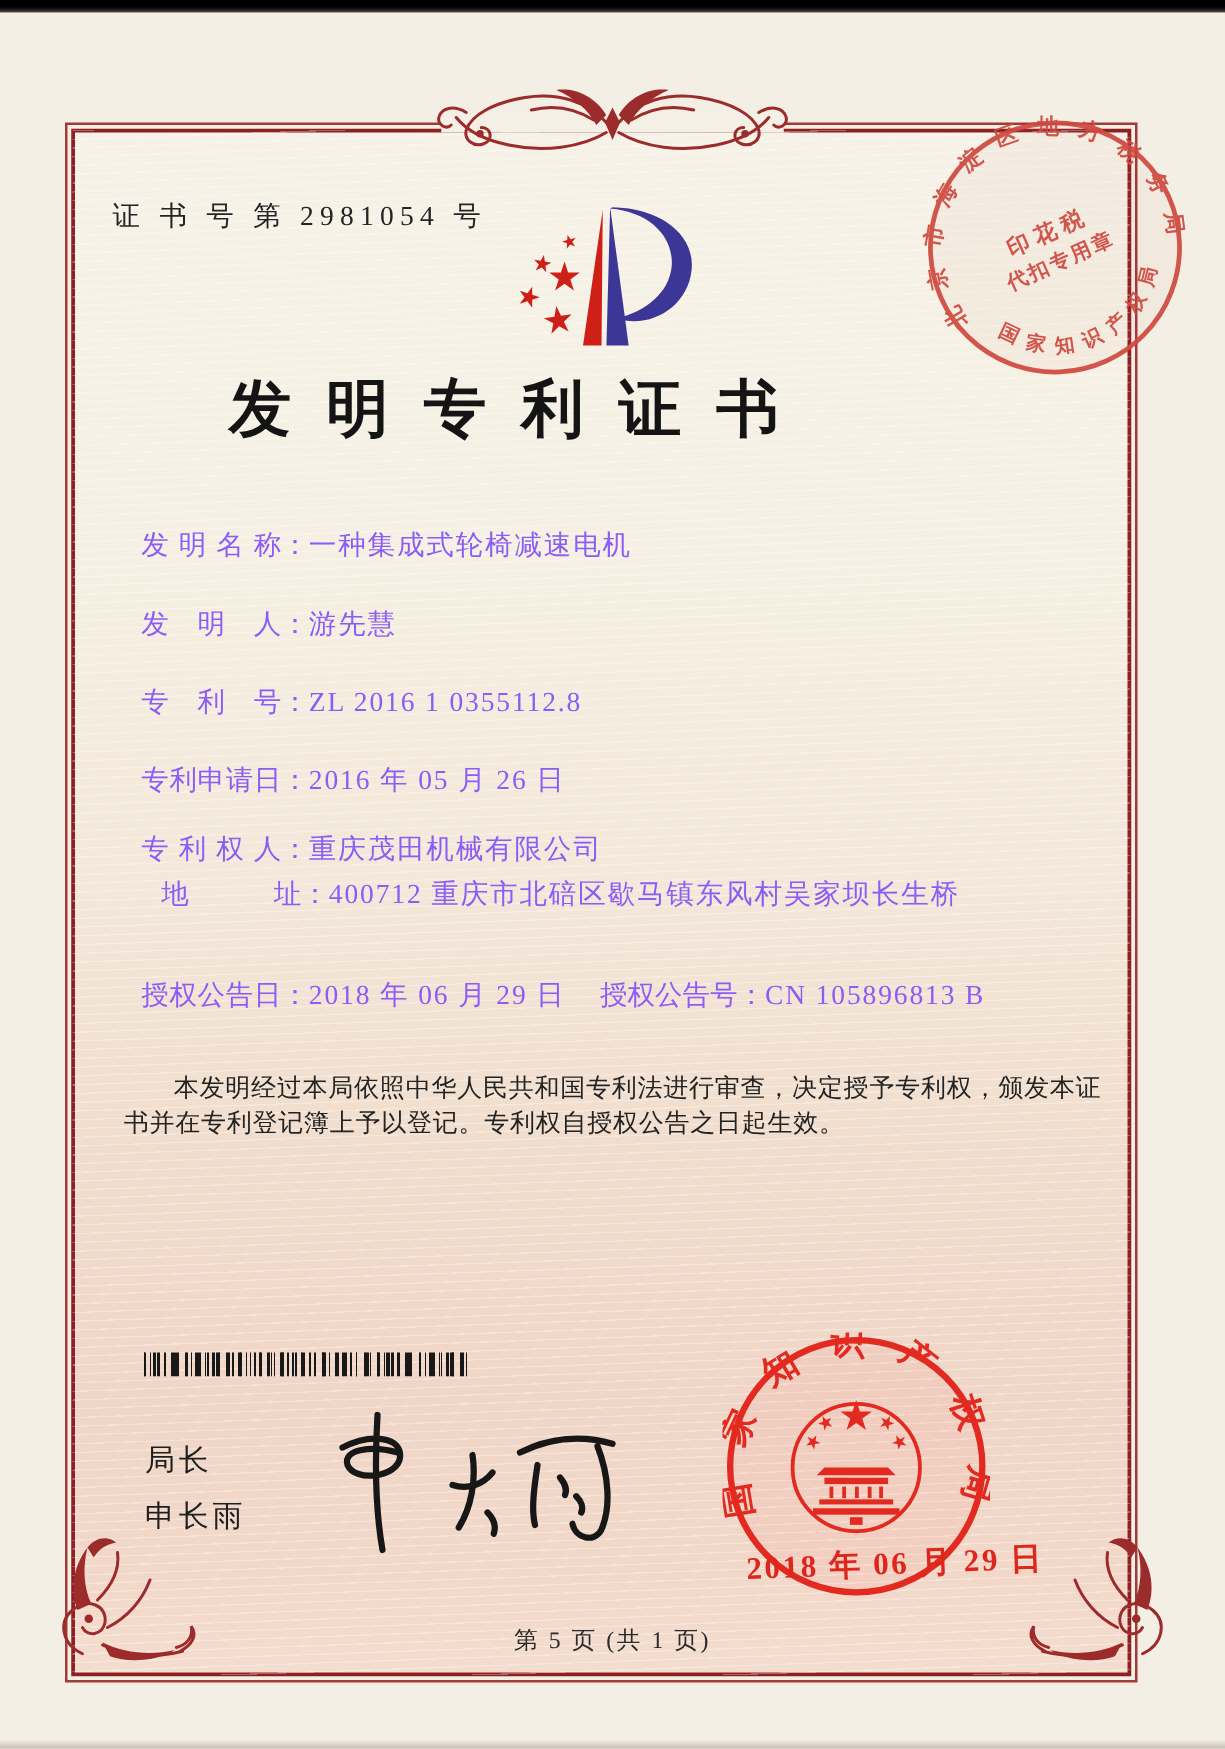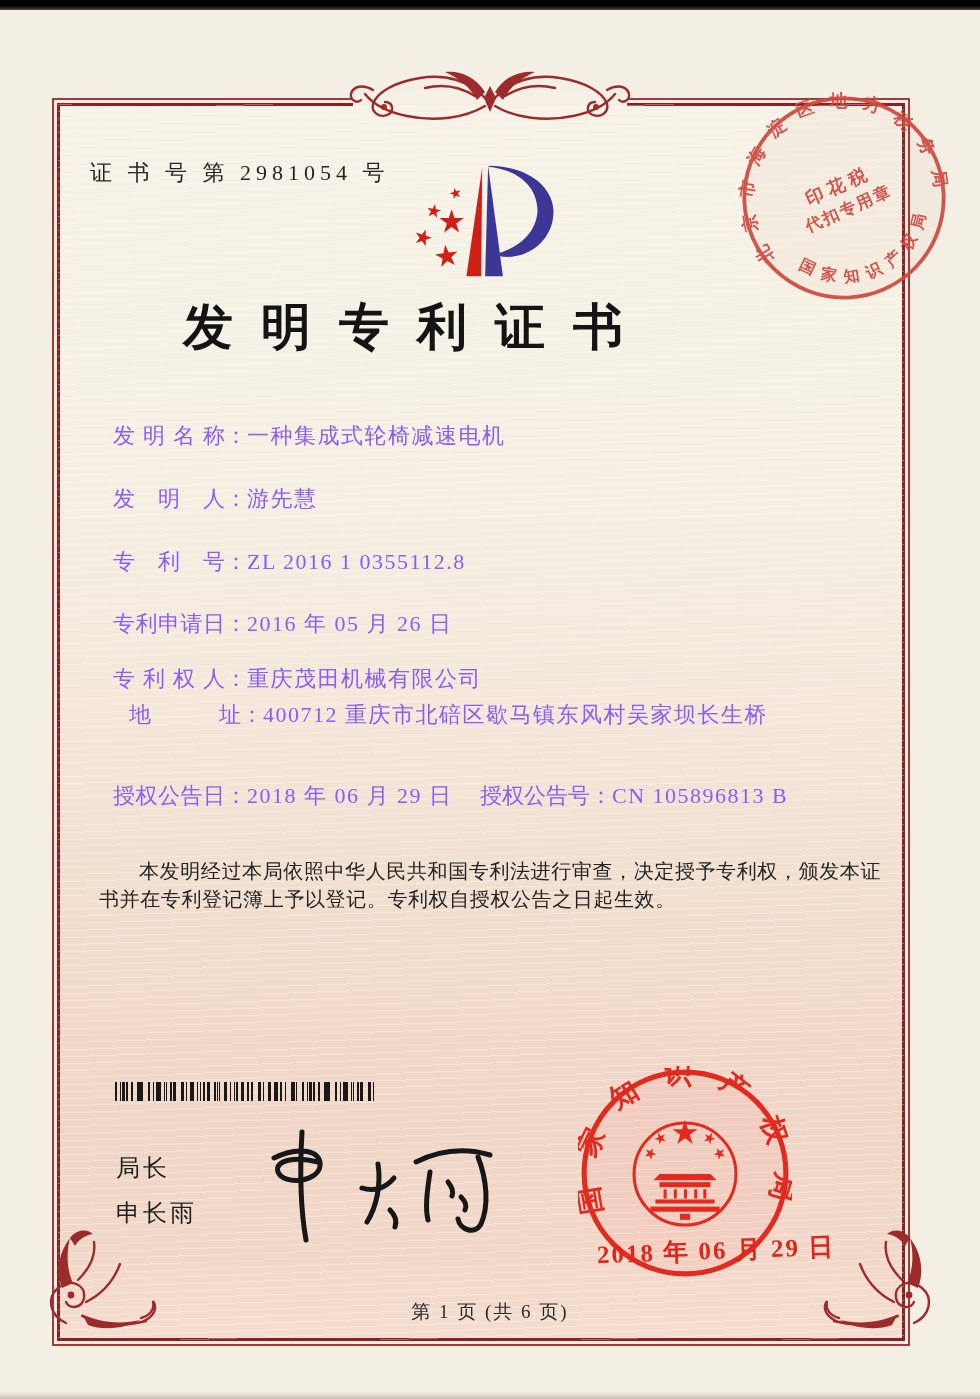--- a/index.html
+++ b/index.html
@@ -226,13 +226,13 @@
       <rect x="123" y="121" width="3" height="9"></rect>
       <rect x="76" y="131" width="58" height="4"></rect>
       <rect x="71" y="138" width="68" height="5"></rect>
       <rect x="100" y="145" width="10" height="6"></rect>
     </g>
   </g>
 </svg>
 
 <div class="abs seal-date">2018 年 06 月 29 日</div>
 
-<div class="abs footer">第 1 页 (共 6 页)</div>
+<div class="abs footer">第 5 页 (共 1 页)</div>
 
 </body></html>

